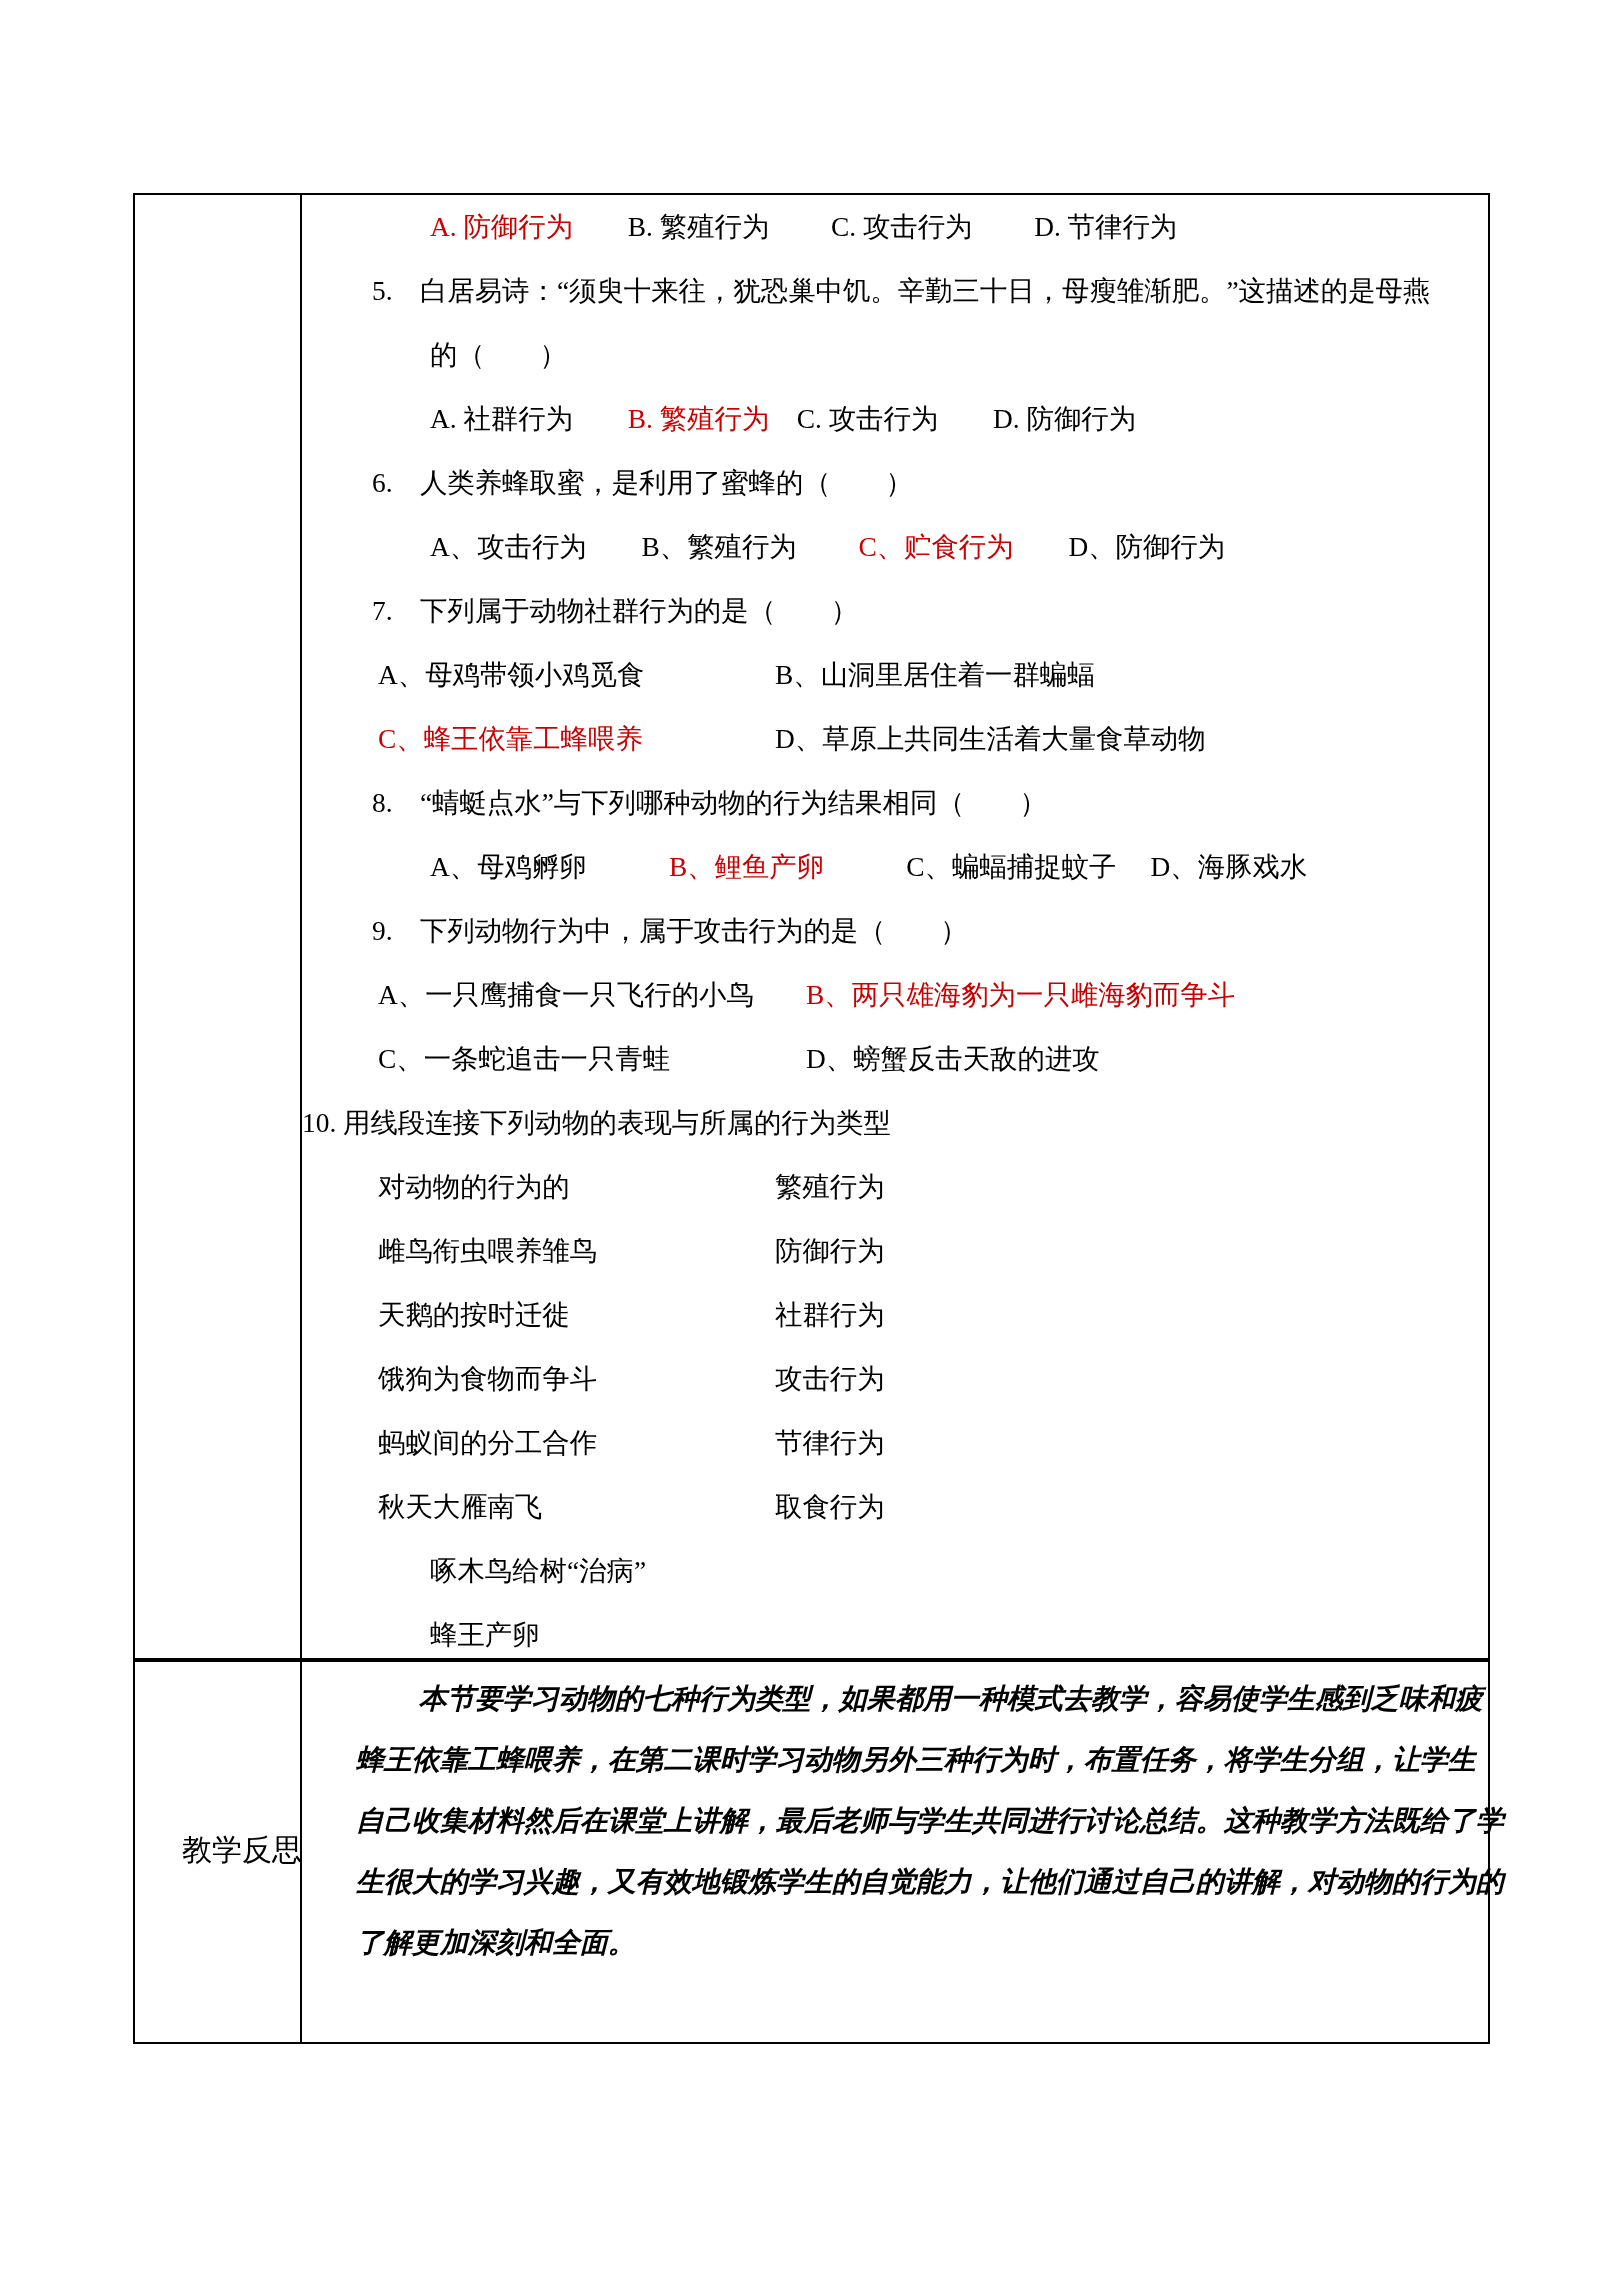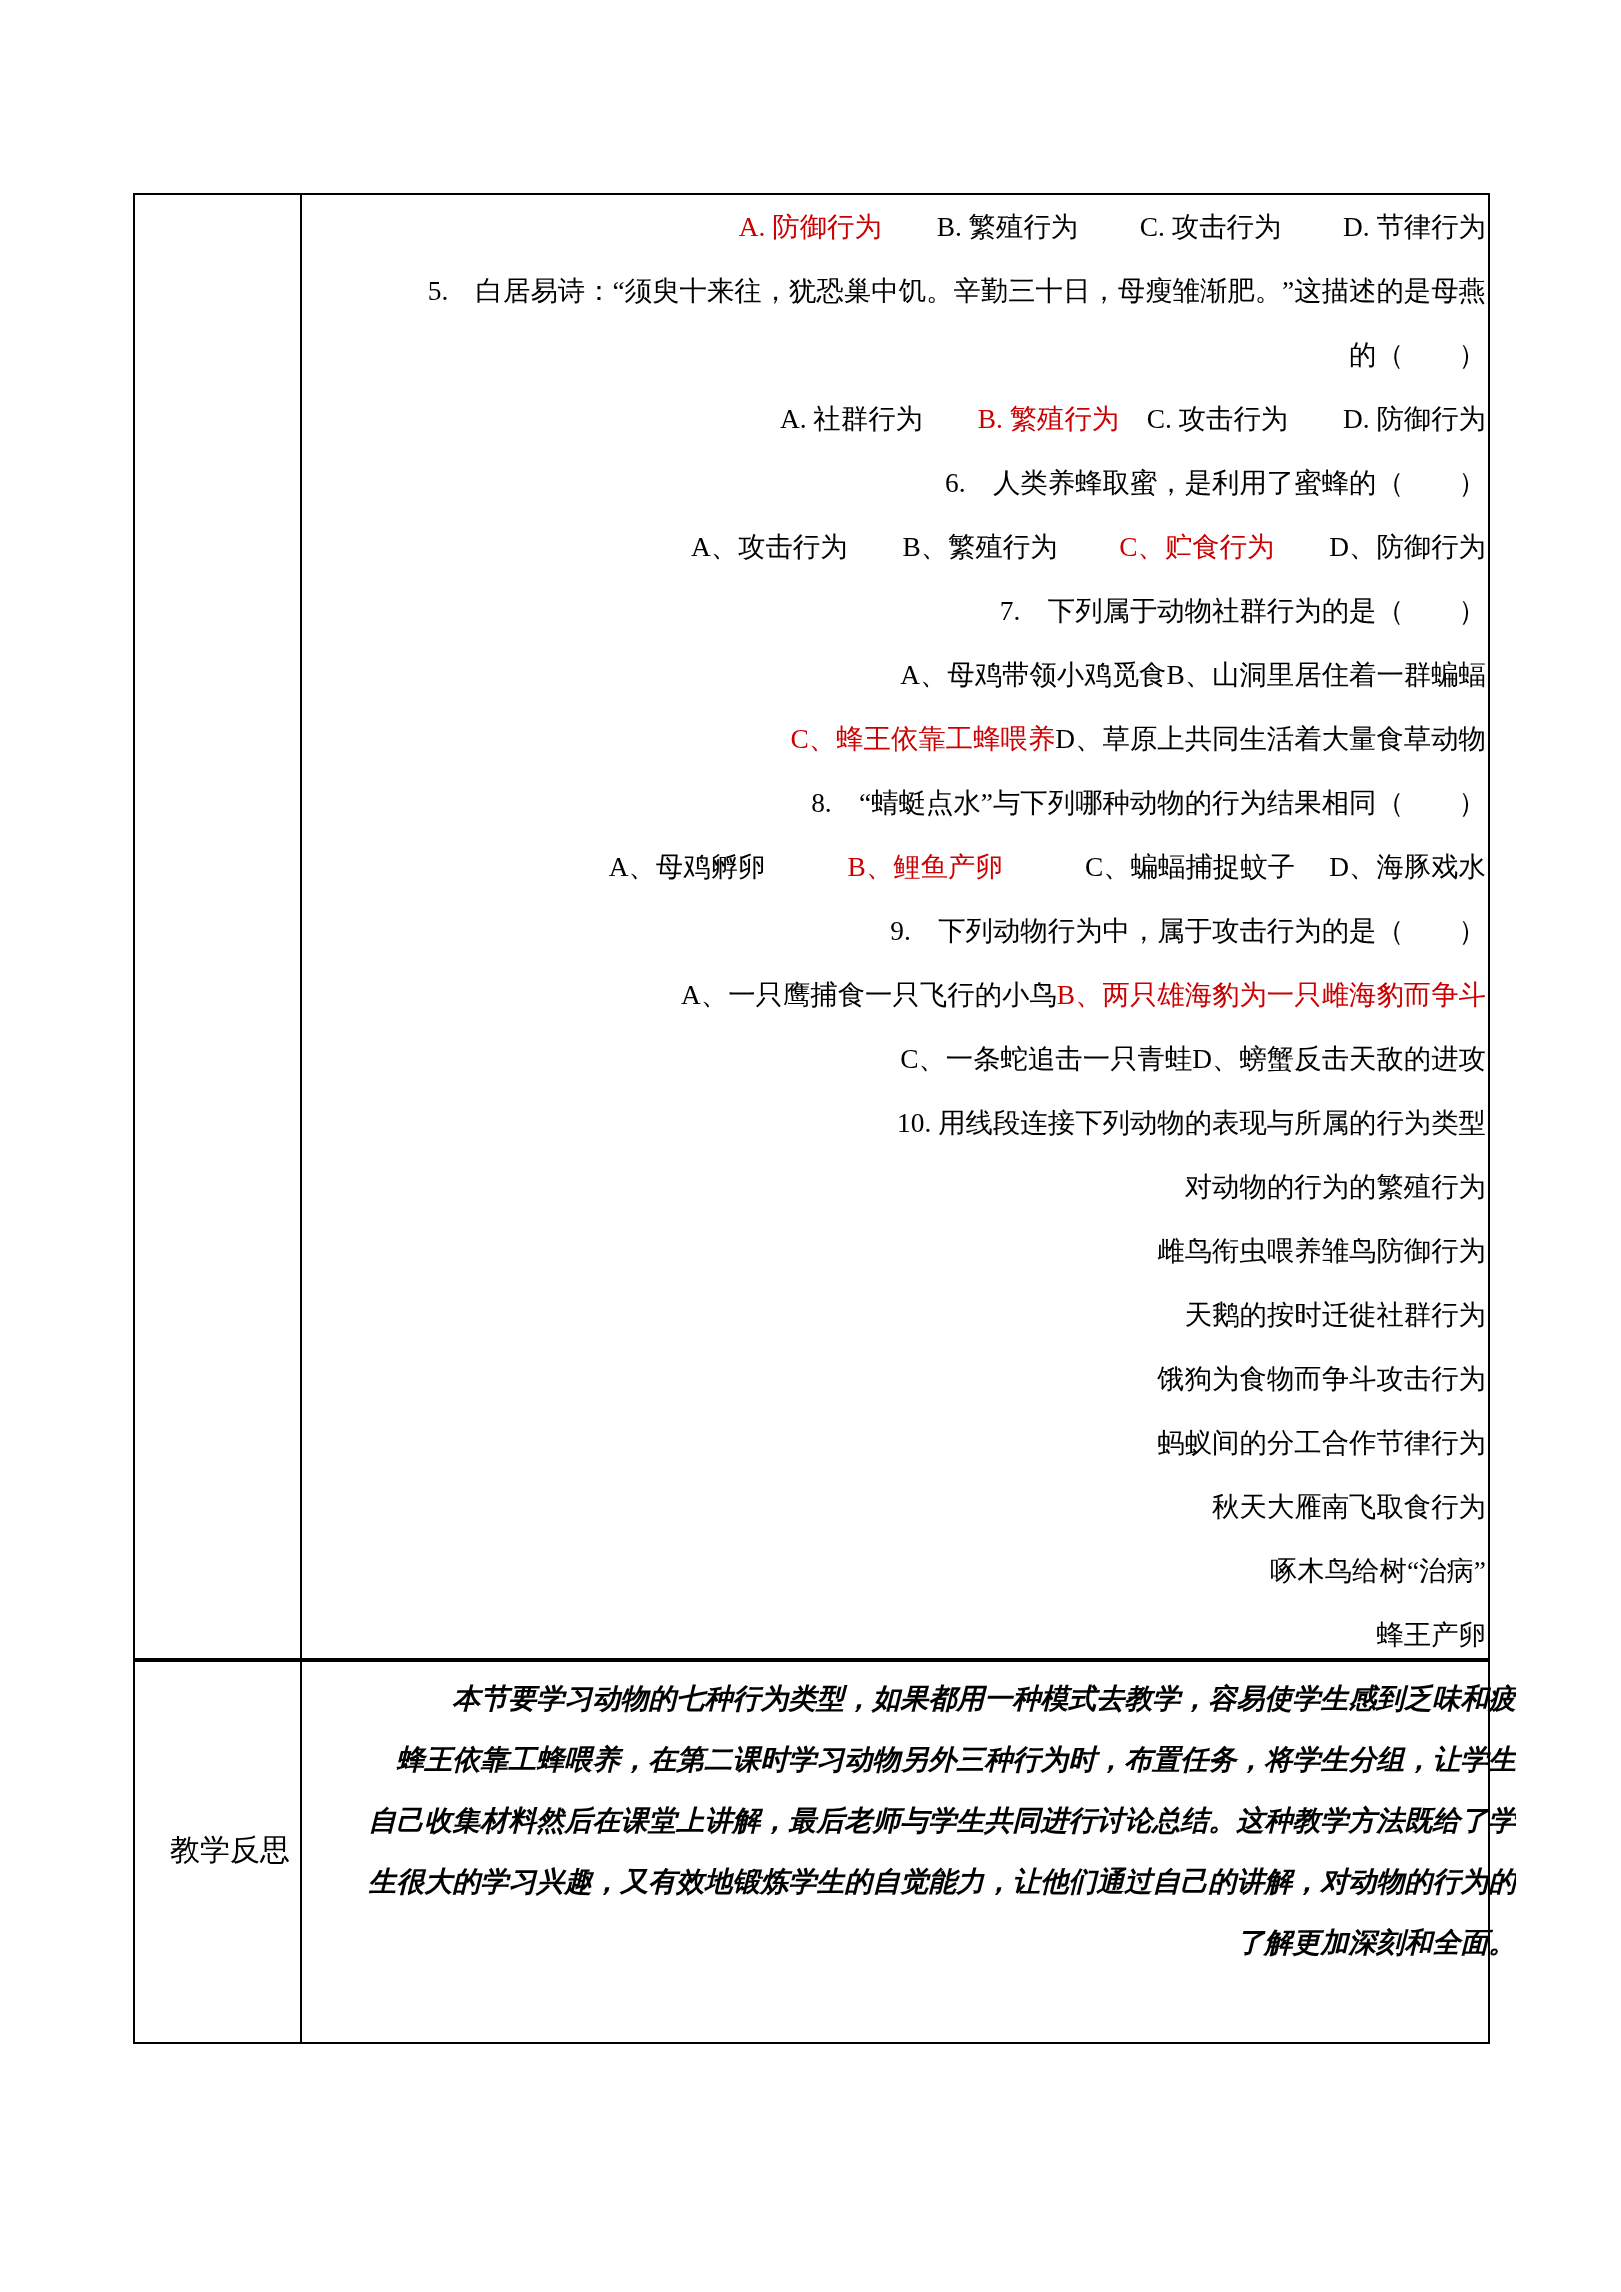--- a/index.html
+++ b/index.html
@@ -10,21 +10,20 @@
     overflow:hidden;
     font-family:"Liberation Serif", serif;
     color:#000;
   }
   .table{
     position:absolute;left:133px;top:193px;
     width:1357px;height:1851px;
     border:2.9px solid #000;
     box-sizing:border-box;
     background:#fff;
-    text-align:right;
   }
   .v-divider{
     position:absolute;left:165px;top:0;
     width:2px;height:100%;
     background:#000;
   }
   .h-divider{
     position:absolute;left:0;top:1463px;
     width:100%;height:3.9px;
     background:#000;
@@ -41,21 +40,21 @@
     overflow:hidden;
   }
   .qline.opt  {padding-left:128px;}
   .qline.qnum {padding-left:70px;}
   .qline.q10  {}
   .qline.pair, .qline.pairw {padding-left:76px;}
   .qline.pair  .col{display:inline-block;width:397px;white-space:pre;}
   .qline.pairw .col{display:inline-block;width:428px;white-space:pre;}
   .red{color:#cc0000;}
   .label-cell{
-    position:absolute;left:0;top:1467px;
+    position:absolute;left:12px;top:1467px;
     width:190px;height:377px;
     display:flex;align-items:center;justify-content:center;
   }
   .label-cell .label{
     font-size:30px;
     letter-spacing:0px;
   }
   .reflection-cell{
     position:absolute;left:167px;top:1467px;
     width:1184px;height:377px;

